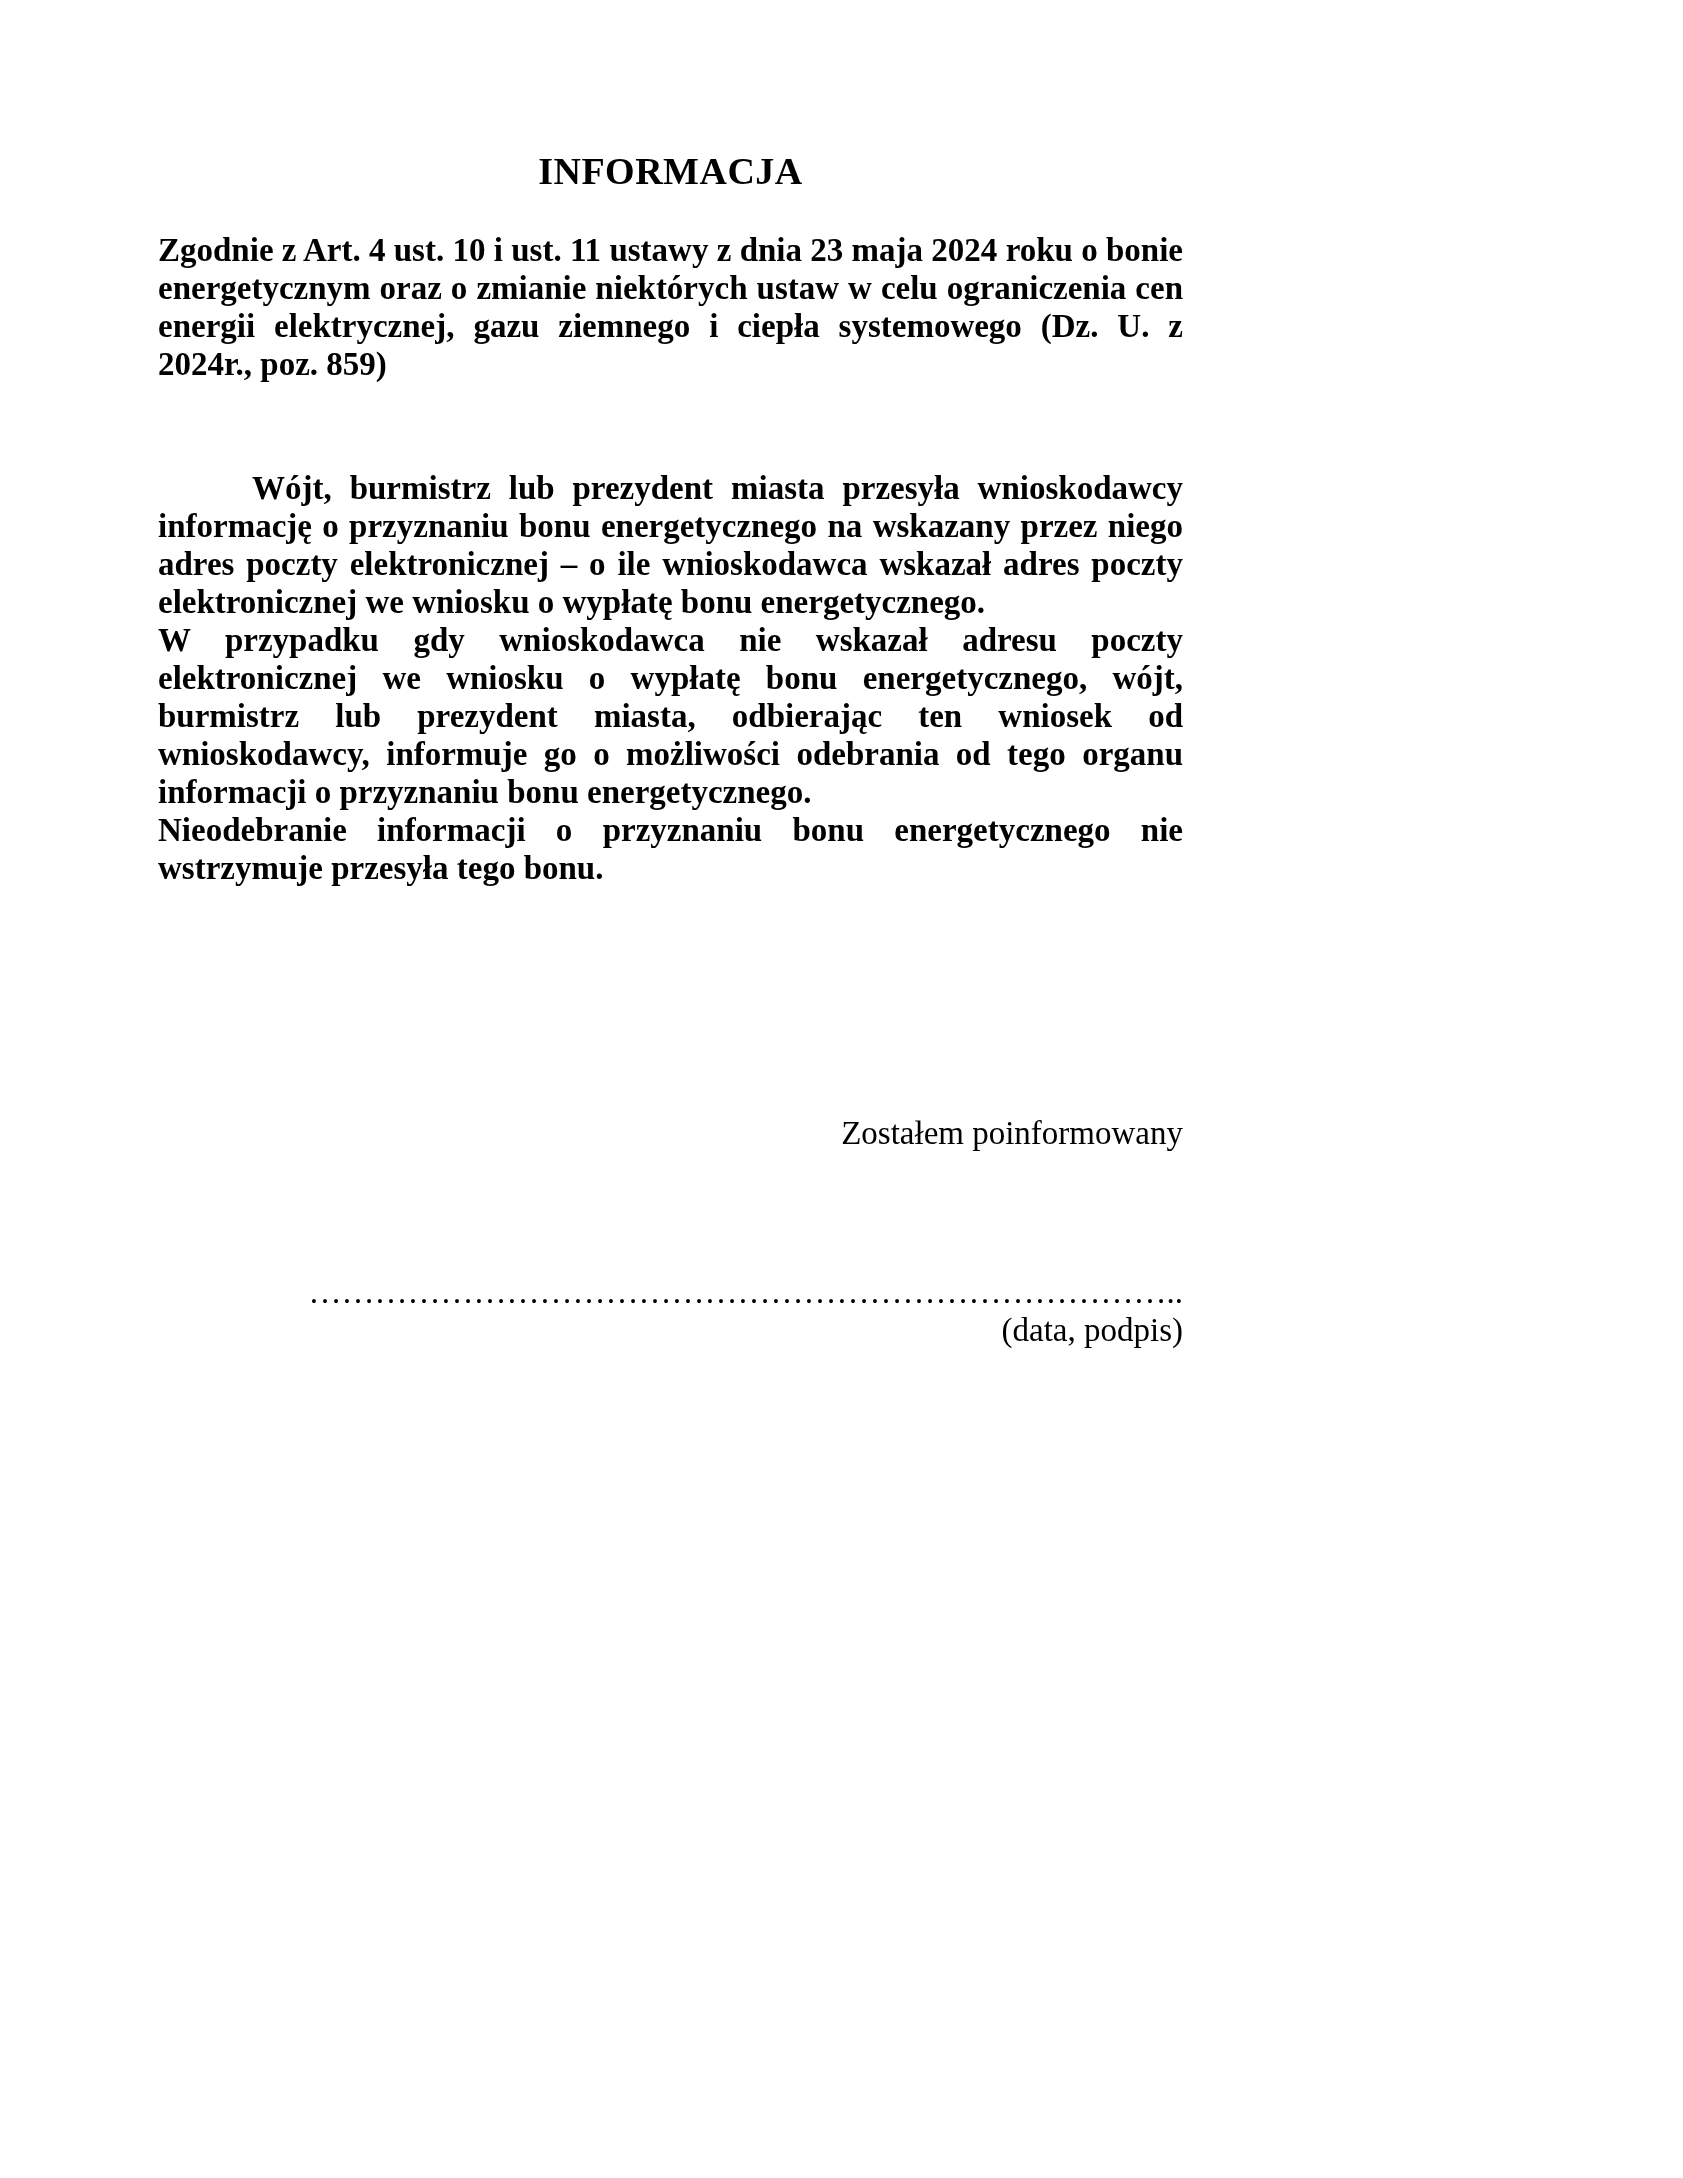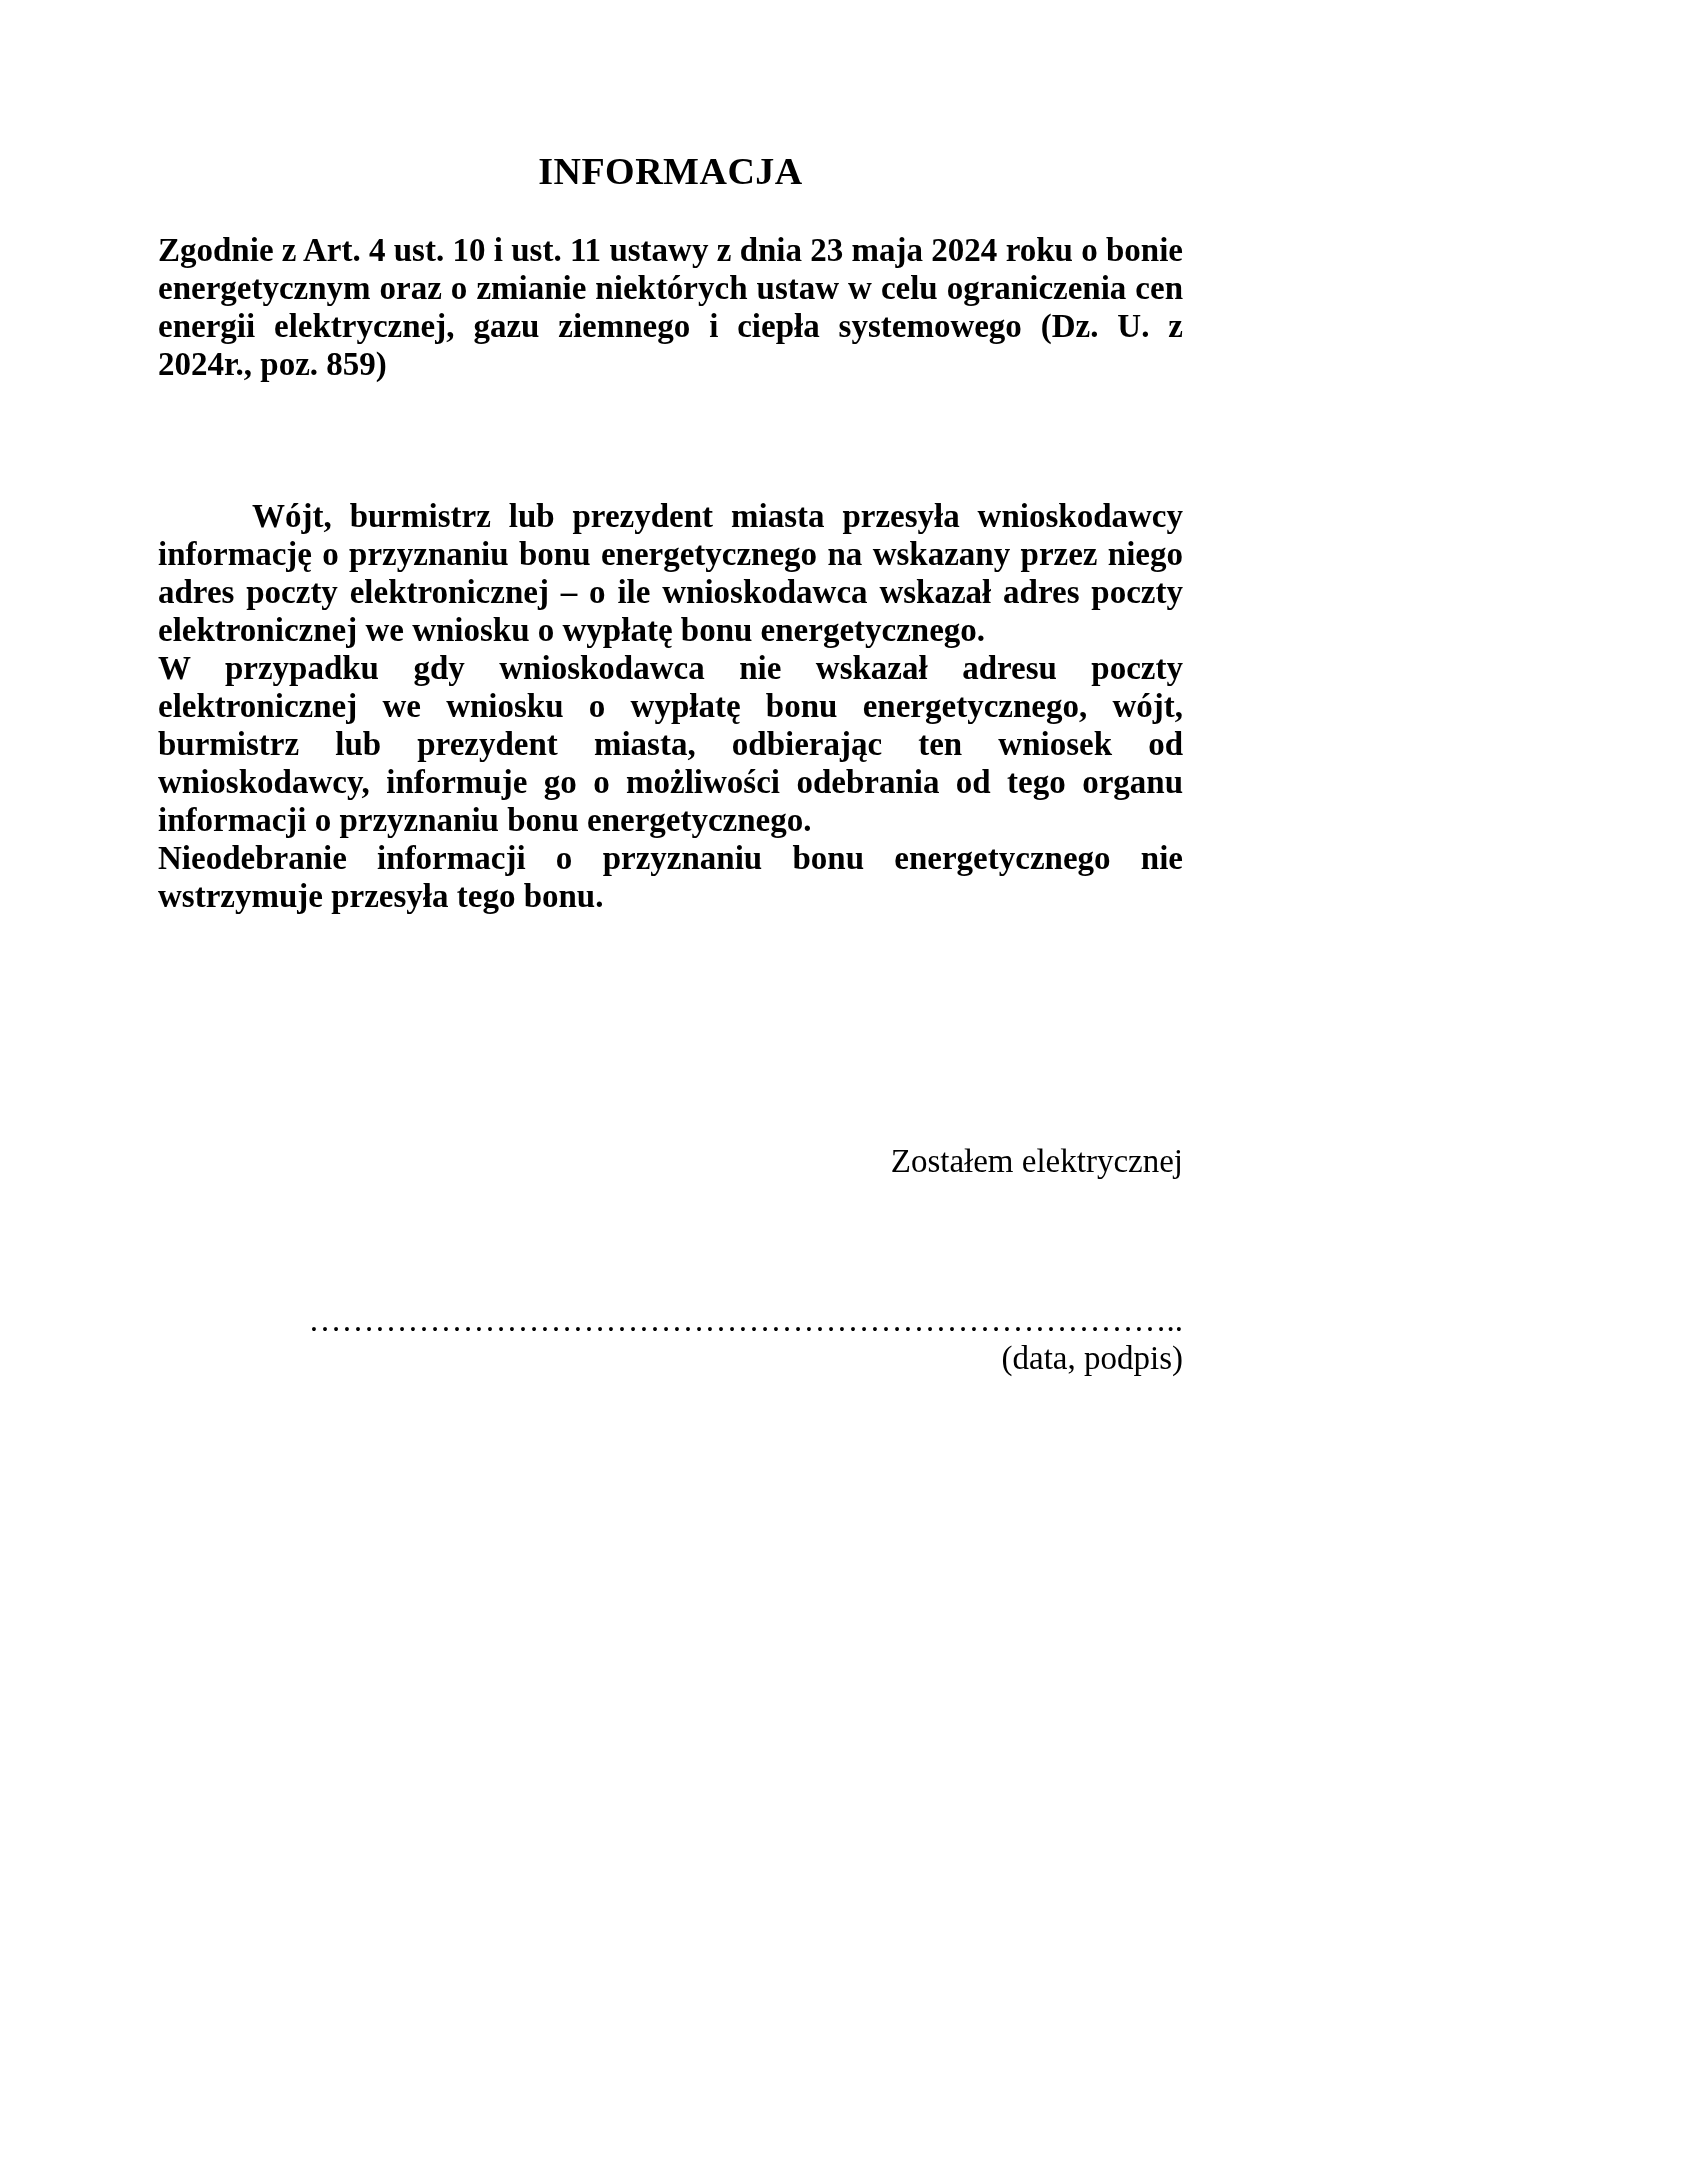--- a/index.html
+++ b/index.html
@@ -35,21 +35,21 @@
   }
   .para {
     text-align: justify;
     text-justify: inter-word;
     font-weight: bold;
   }
   .intro-para {
     margin-top: 38px;
   }
   .body-para-1 {
-    margin-top: 114px;
+    margin-top: 86px;
     text-indent: 94px;
   }
   .ack-line {
     margin-top: 227px;
     text-align: right;
   }
   .dots-line {
     margin-top: 121px;
     text-align: right;
     white-space: nowrap;
@@ -66,20 +66,20 @@
   <h1 class="doc-title">INFORMACJA</h1>
 
   <p class="para intro-para">Zgodnie z Art. 4 ust. 10 i ust. 11 ustawy z dnia 23 maja 2024 roku o bonie energetycznym oraz o zmianie niektórych ustaw w celu ograniczenia cen energii elektrycznej, gazu ziemnego i ciepła systemowego (Dz. U. z 2024r., poz. 859)</p>
 
   <p class="para body-para-1">Wójt, burmistrz lub prezydent miasta przesyła wnioskodawcy informację o przyznaniu bonu energetycznego na wskazany przez niego adres poczty elektronicznej – o ile wnioskodawca wskazał adres poczty elektronicznej we wniosku o wypłatę bonu energetycznego.</p>
 
   <p class="para body-para-2">W przypadku gdy wnioskodawca nie wskazał adresu poczty elektronicznej we wniosku o wypłatę bonu energetycznego, wójt, burmistrz lub prezydent miasta, odbierając ten wniosek od wnioskodawcy, informuje go o możliwości odebrania od tego organu informacji o przyznaniu bonu energetycznego.</p>
 
   <p class="para body-para-3">Nieodebranie informacji o przyznaniu bonu energetycznego nie wstrzymuje przesyła tego bonu.</p>
 
-  <p class="ack-line">Zostałem elektrycznej</p>
+  <p class="ack-line">Zostałem poinformowany</p>
 
   <p class="dots-line">……………………………………………………………………..</p>
 
   <p class="caption-line">(data, podpis)</p>
 
 </div>
 
 
 </body></html>

